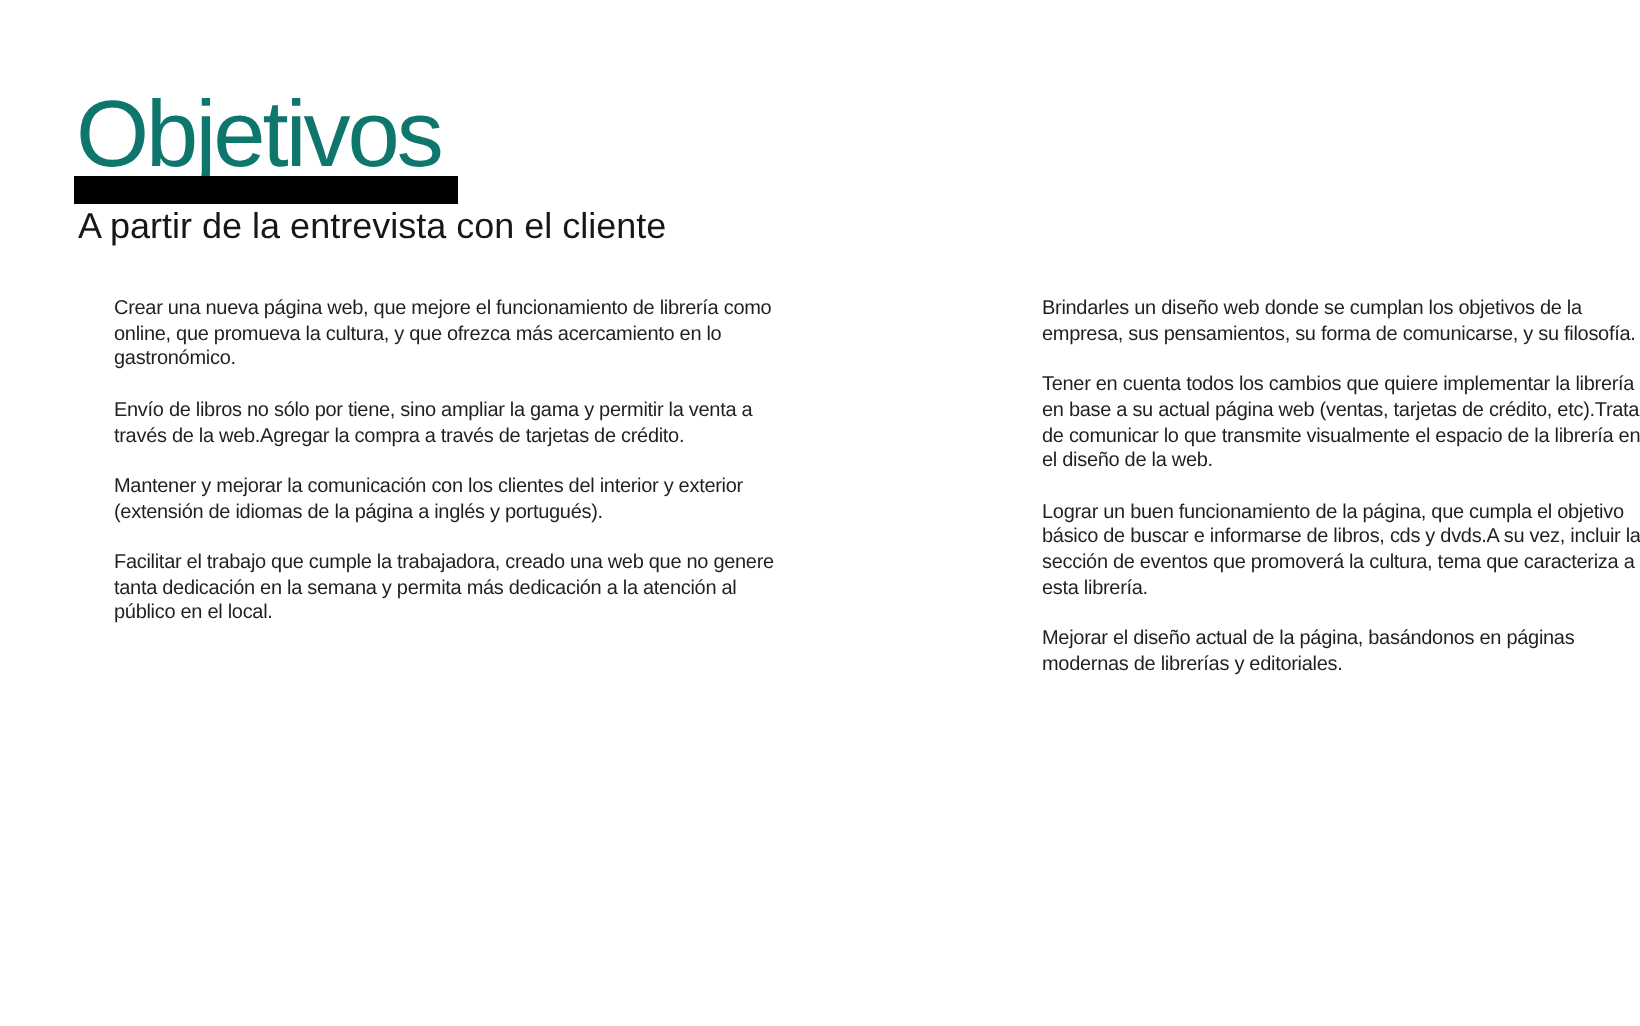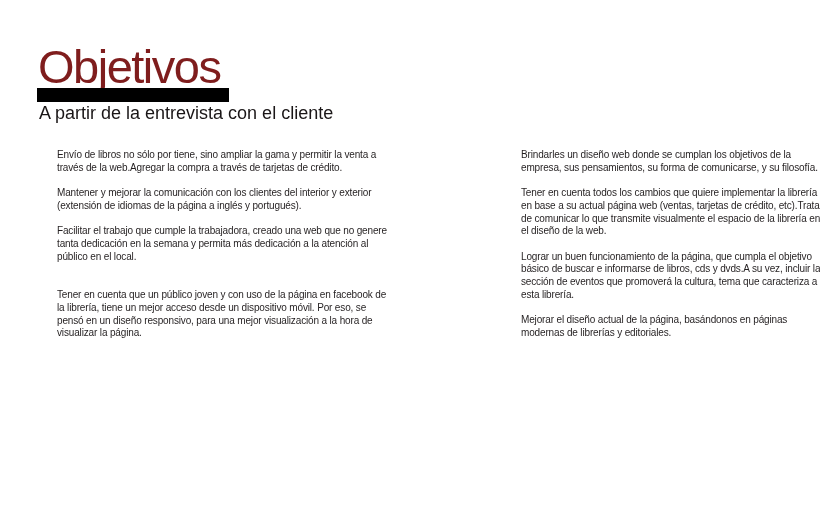--- a/index.html
+++ b/index.html
@@ -18,21 +18,21 @@
   }
   .doc-title {
     position: absolute;
     left: 38px;
     top: 43px;
     margin: 0;
     font-size: 47px;
     font-weight: 400;
     letter-spacing: -1.5px;
     line-height: 1;
-    color: #7f1d1d;
+    color: #0f766e;
     white-space: nowrap;
   }
   .title-bar {
     position: absolute;
     left: 37px;
     top: 88px;
     width: 192px;
     height: 14px;
     background: #000000;
   }
@@ -54,41 +54,41 @@
     line-height: 12.7px;
     letter-spacing: -0.15px;
     color: #231f20;
   }
   .col-left  { left: 57px;  width: 334px; }
   .col-right { left: 493px; width: 308px; margin-left: 28px; }
   .col p {
     margin: 0 0 12.7px 0;
   }
   .col p.extra-after {
-    margin-bottom: 26px;
+    margin-bottom: 37px;
   }
 </style>
 </head>
 <body>
 
 <div class="page">
 
   <header>
     <h1 class="doc-title">Objetivos</h1>
     <div class="title-bar"></div>
     <h2 class="doc-subtitle">A partir de la entrevista con el cliente</h2>
   </header>
 
   <main>
 
     <section class="col col-left">
+      <p>Crear una nueva página web, que mejore el funcionamiento de librería como online, que promueva la cultura, y que ofrezca más acercamiento en lo gastronómico.</p>
       <p>Envío de libros no sólo por tiene, sino ampliar la gama y permitir la venta a través de la web.Agregar la compra a través de tarjetas de crédito.</p>
       <p>Mantener y mejorar la comunicación con los clientes del interior y exterior (extensión de idiomas de la página a inglés y portugués).</p>
       <p class="extra-after">Facilitar el trabajo que cumple la trabajadora, creado una web que no genere tanta dedicación en la semana y permita más dedicación a la atención al público en el local.</p>
-      <p>Tener en cuenta que un público joven y con uso de la página en facebook de la librería, tiene un mejor acceso desde un dispositivo móvil. Por eso, se pensó en un diseño responsivo, para una mejor visualización a la hora de visualizar la página.</p>
     </section>
 
     <section class="col col-right">
       <p>Brindarles un diseño web donde se cumplan los objetivos de la empresa, sus pensamientos, su forma de comunicarse, y su filosofía.</p>
       <p>Tener en cuenta todos los cambios que quiere implementar la librería en base a su actual página web (ventas, tarjetas de crédito, etc).Tratar de comunicar lo que transmite visualmente el espacio de la librería en el diseño de la web.</p>
       <p>Lograr un buen funcionamiento de la página, que cumpla el objetivo básico de buscar e informarse de libros, cds y dvds.A su vez, incluir la sección de eventos que promoverá la cultura, tema que caracteriza a esta librería.</p>
       <p>Mejorar el diseño actual de la página, basándonos en páginas modernas de librerías y editoriales.</p>
     </section>
 
   </main>

